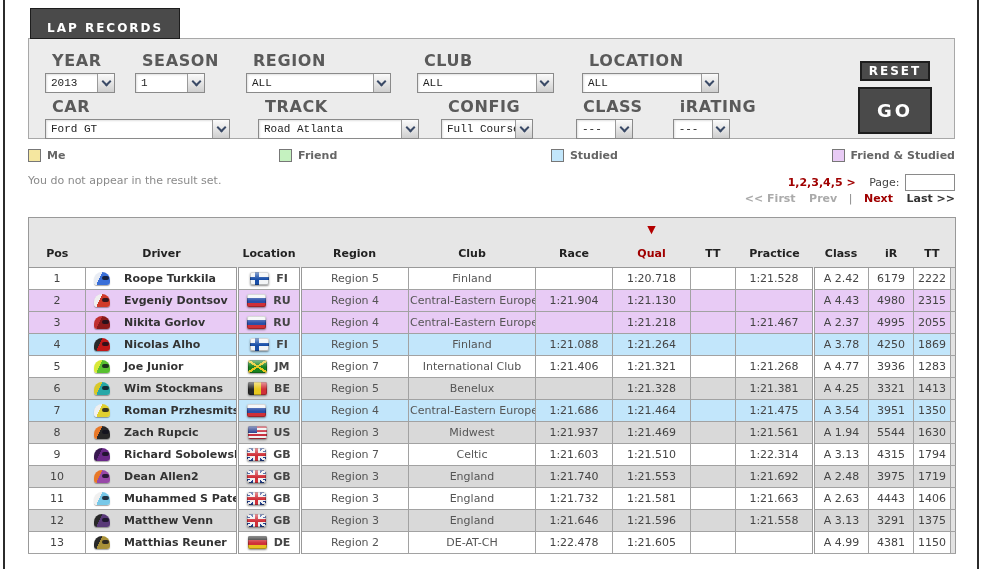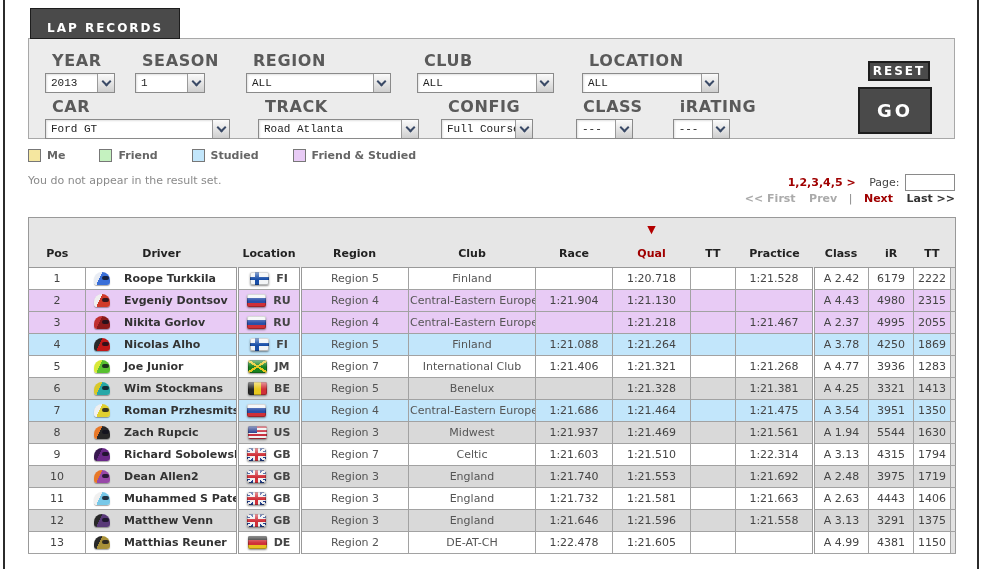--- a/index.html
+++ b/index.html
@@ -31,25 +31,25 @@
   .f-region .dd{width:145px;} .f-region{margin-right:26px;}
   .f-club .dd{width:137px;} .f-club{margin-right:28px;}
   .f-location .dd{width:137px;}
   .f-car .dd{width:185px;} .f-car{margin-right:28px;}
   .f-track .dd{width:161px;} .f-track{margin-right:22px;}
   .f-config .dd{width:92px;} .f-config{margin-right:43px;}
   .f-class .dd{width:57px;} .f-class{margin-right:23px;}
   .f-irating .dd{width:57px;}
   .btn{position:absolute;background:#4a4a4a;color:#fff;font-weight:bold;border:2px solid #1d1d1d;
       display:flex;align-items:center;justify-content:center;cursor:pointer;box-sizing:border-box;}
-  .btn-reset{right:24px;top:22px;width:62px;height:20px;font-size:12px;letter-spacing:2px;}
+  .btn-reset{right:24px;top:22px;width:70px;height:20px;font-size:12px;letter-spacing:2px;}
   .btn-go{right:22px;top:48px;width:74px;height:47px;font-size:18px;letter-spacing:3px;}
 
   
-  .legend{margin-top:10px;display:flex;justify-content:flex-start;gap:34px;align-items:center;}
+  .legend{margin-top:10px;display:flex;justify-content:space-between;gap:34px;align-items:center;}
   .lg-item{display:flex;align-items:center;gap:6px;}
   .lg-box{width:13px;height:13px;border:1px solid #777;box-sizing:border-box;}
   .lg-label{font-weight:bold;color:#666;}
 
   
   .meta-row{margin-top:12px;display:flex;justify-content:space-between;align-items:flex-start;}
   .status div{color:#8a8a8a;line-height:14px;}
   .pager{text-align:right;line-height:16px;}
   .pg-pages{color:#a00000;font-weight:bold;}
   .pg-label{color:#444;margin:0 2px 0 10px;}

